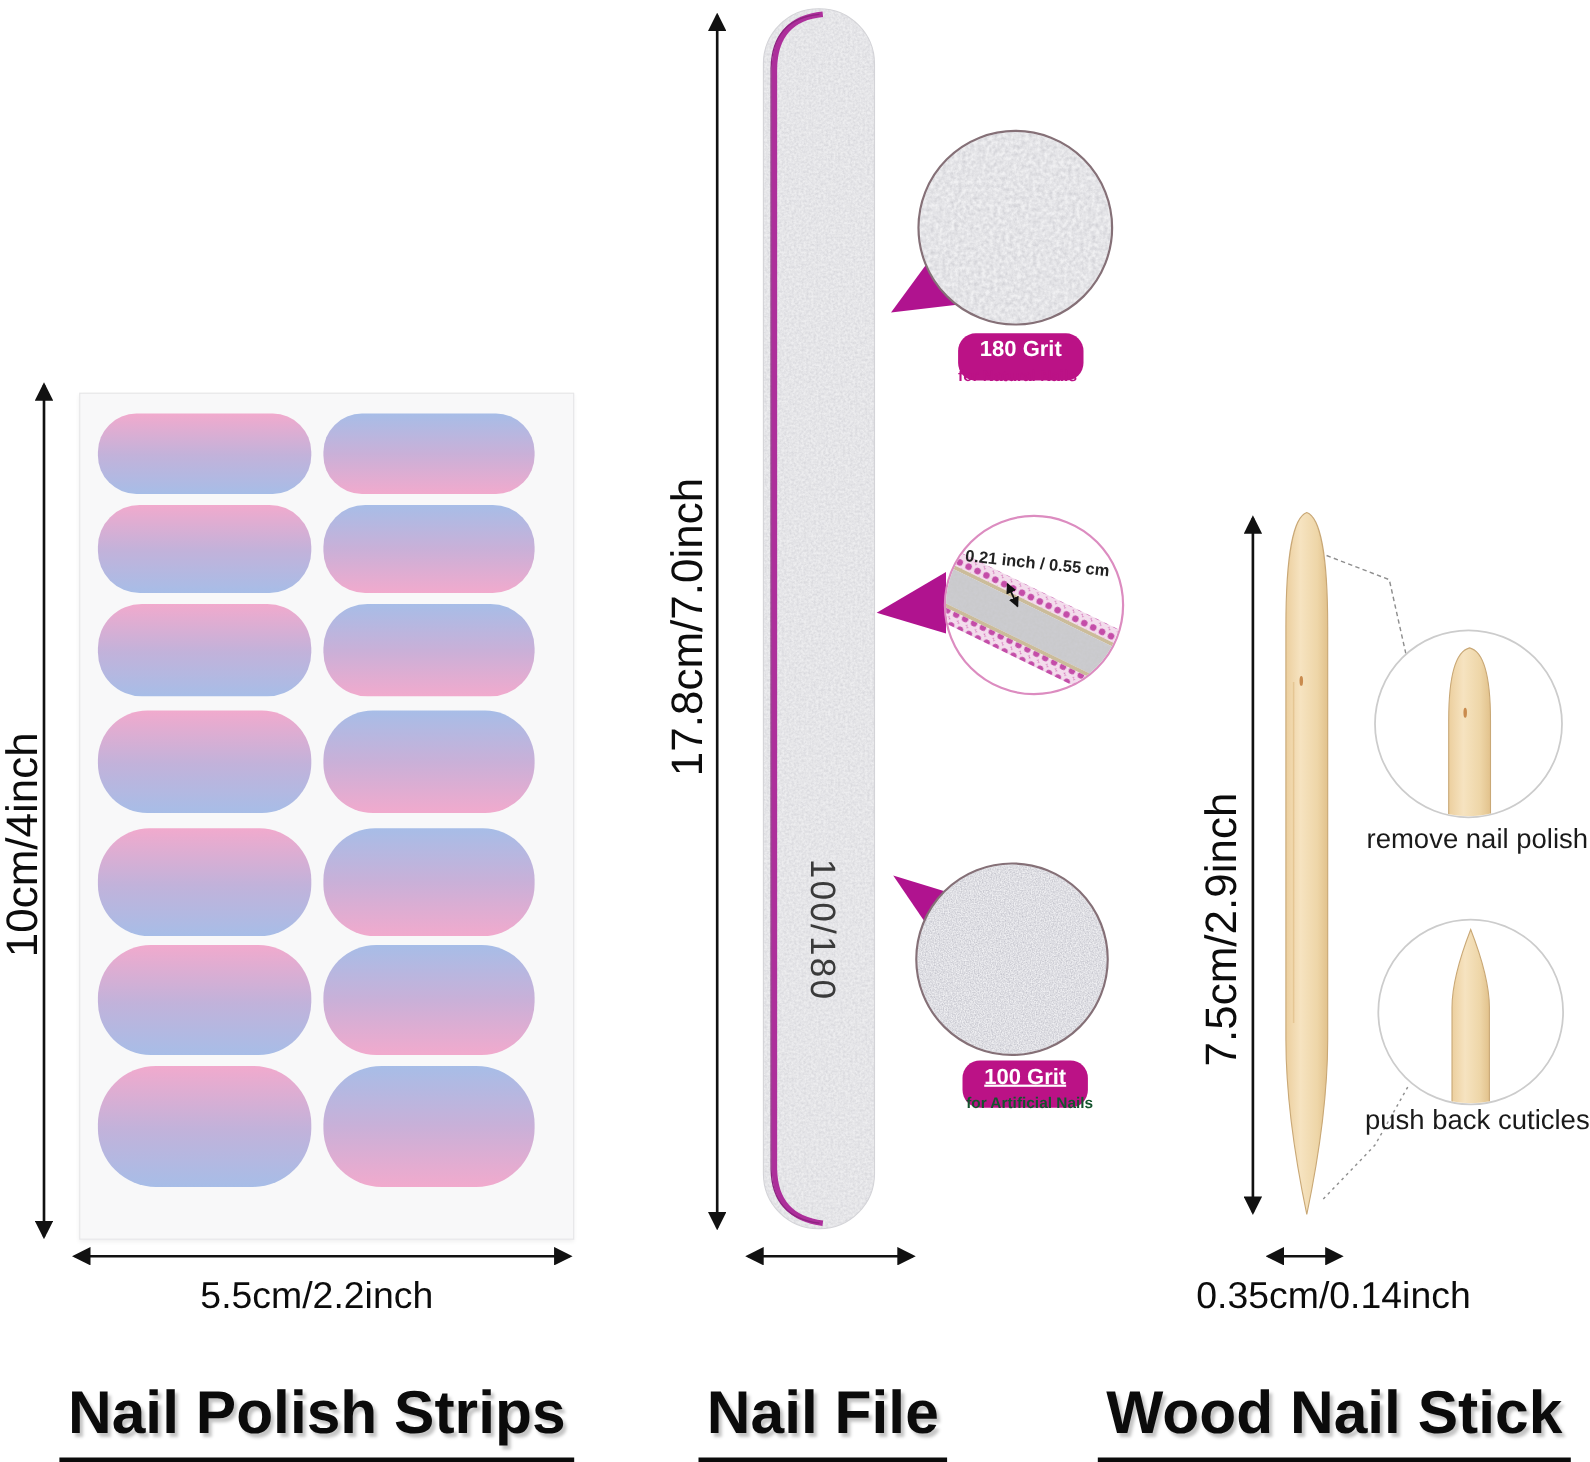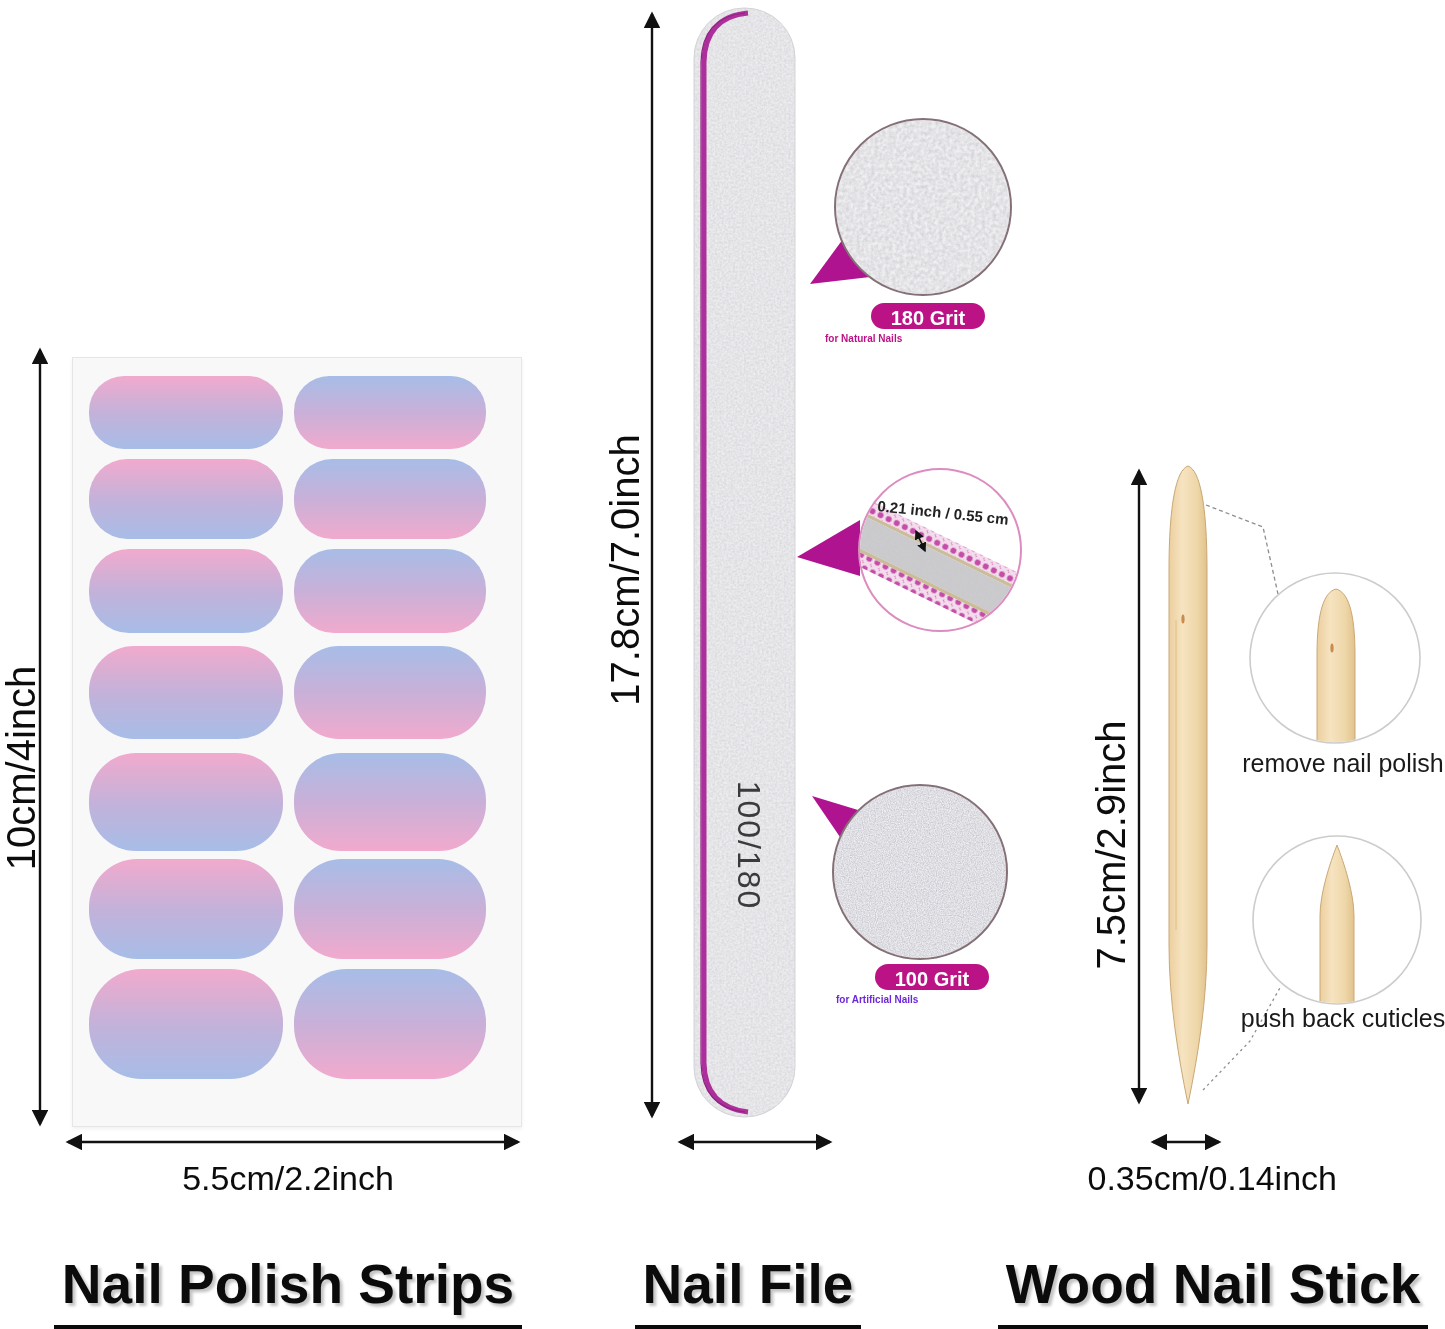--- a/index.html
+++ b/index.html
@@ -15,23 +15,23 @@
   }
   .strip{position:absolute;}
   
   .dim{position:absolute;width:300px;font-size:34px;color:#0c0c0c;text-align:center;line-height:1.1;}
   .dim.side{height:42px;font-size:40px;transform:rotate(-90deg);}
   
   .title{position:absolute;width:500px;text-align:center;font-size:55px;font-weight:bold;color:#0b0b0b;
          text-shadow:3px 3px 3px #c4c4c4;}
   .title span{display:inline-block;border-bottom:7px solid #0b0b0b;padding:0 8px 9px 8px;}
   
-  .badge{position:absolute;width:114px;height:26px;border-radius:16px;color:#fff;font-weight:bold;
+  .badge{position:absolute;width:114px;height:43px;border-radius:16px;color:#fff;font-weight:bold;
          font-size:20px;line-height:31px;text-align:center;}
-  .caption{position:absolute;width:200px;font-weight:bold;font-size:10px;}
+  .caption{position:absolute;width:200px;text-align:center;font-weight:bold;font-size:14px;}
   .tiplabel{position:absolute;width:300px;text-align:center;font-size:25px;color:#1a1a1a;}
   .gritmark{position:absolute;left:598px;top:827px;width:300px;text-align:center;font-size:32px;
             color:#3a3a3a;letter-spacing:2px;transform:rotate(90deg);}
   .thick{position:absolute;left:843px;top:504px;width:200px;text-align:center;font-size:15px;
          font-weight:bold;color:#222;transform:rotate(6deg);}
 </style>
 </head>
 <body>
 
 <div id="stage">
@@ -186,22 +186,22 @@
 
   <div class="dim" style="left:138px;top:1160px;">5.5cm/2.2inch</div>
   <div class="dim" style="left:1037px;top:1160px;text-align:right;">0.35cm/0.14inch</div>
 
   <div class="gritmark">100/180</div>
 
   <div class="thick">0.21 inch / 0.55 cm</div>
 
   <div class="badge" style="left:871px;top:303px;background:#bb1286;">180 Grit</div>
   <div class="caption" style="left:825px;top:333px;color:#bb1286;">for Natural Nails</div>
-  <div class="badge" style="left:875px;top:964px;background:#bb1286;">100 Grit</div>
-  <div class="caption" style="left:836px;top:994px;color:#6d28d9;">for Artificial Nails</div>
+  <div class="badge" style="left:875px;top:964px;background:#bb1286;text-decoration:underline;">100 Grit</div>
+  <div class="caption" style="left:836px;top:994px;color:#14532d;">for Artificial Nails</div>
 
   <div class="tiplabel" style="left:1193px;top:749px;">remove nail polish</div>
   <div class="tiplabel" style="left:1193px;top:1004px;">push back cuticles</div>
 
   <div class="title" style="left:38px;top:1252px;">
     <span>Nail Polish Strips</span>
   </div>
   <div class="title" style="left:498px;top:1252px;">
     <span>Nail File</span>
   </div>

